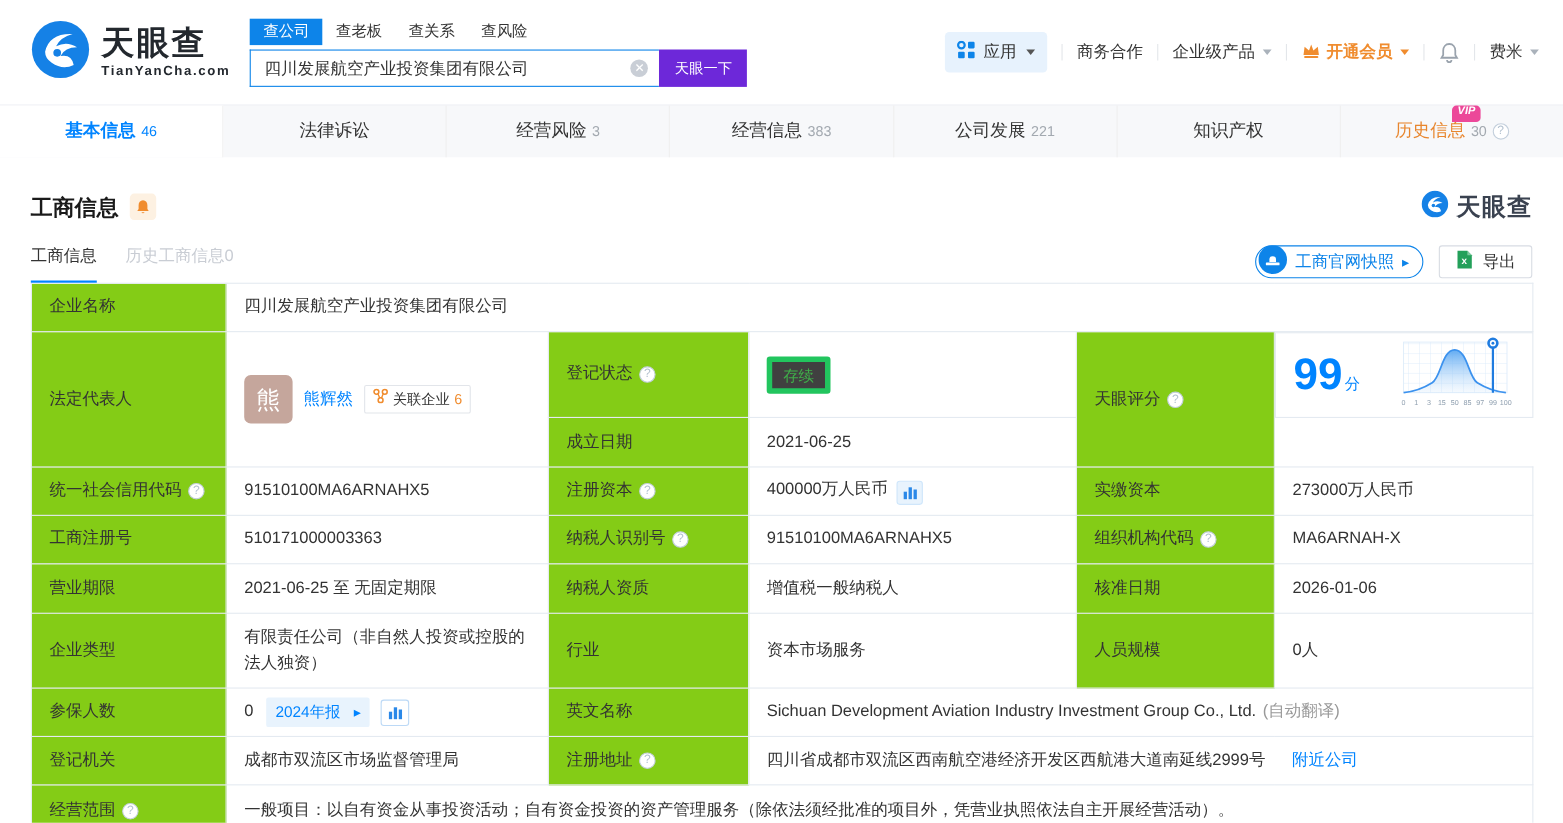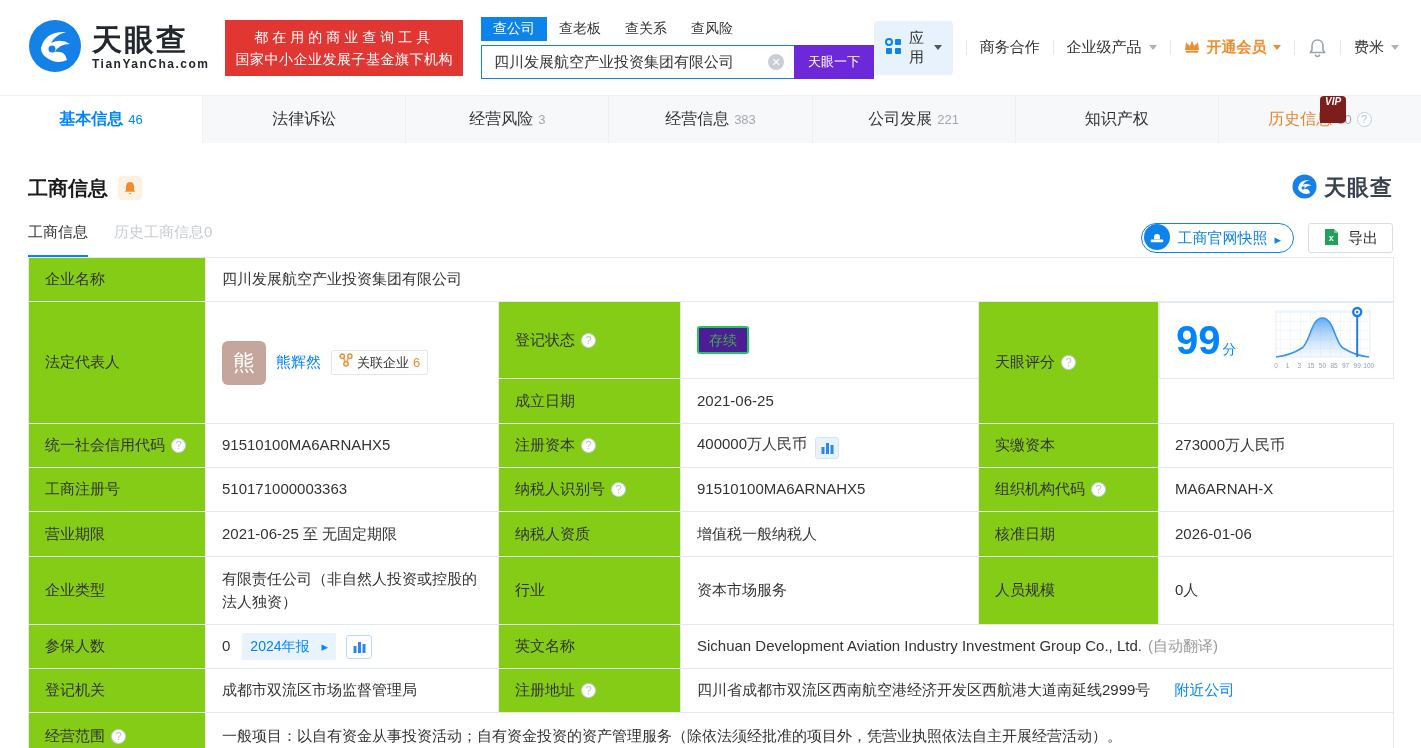--- a/index.html
+++ b/index.html
@@ -44,22 +44,22 @@
   
   .tabbar { height:48px; display:flex; background:#f7f8fa; border-top:1px solid #f0f2f5;}
   .tab { flex:1; display:flex; align-items:center; justify-content:center; gap:5px;
      font-size:16px; color:#333; cursor:pointer; border-right:1px solid #efefef; position:relative;}
   .tab:last-child { border-right:none; }
   .tab .count { font-size:13px; color:#a3a9b0; }
   .tab.active { background:#fff; color:#0084ff; font-weight:bold; border-right-color:#f2f2f2;}
   .tab.active .count { color:#0084ff; font-weight:normal; }
   .tab.history { color:#e8862e; }
   .tab-label-wrap { position:relative; }
-  .vip-badge { position:absolute; top:-13px; right:-14px; background:#7f1d1d; color:#fff;
-     font-size:10px; font-weight:bold; font-style:italic; padding:1px 5px 16px;
+  .vip-badge { position:absolute; top:-13px; right:-14px; background:#ec4899; color:#fff;
+     font-size:10px; font-weight:bold; font-style:italic; padding:1px 5px 4px;
      border-radius:4px 4px 4px 0; line-height:10px;margin-left:40px;}
   .q { display:inline-block; width:15px; height:15px; border:1px solid #c3cfdc; border-radius:50%;
      color:#b4c2d0; font-size:11px; line-height:13px; text-align:center; cursor:pointer; background:#fff;}
   .q::after { content:"?"; }
 
   
   .content { padding:0 28px; }
   .section-header { display:flex; align-items:center; margin-top:30px; }
   .section-title { font-size:20px; font-weight:bold; color:#1a1a1a; }
   .bell-box { width:24px; height:24px; background:#fdf1e2; border-radius:4px; margin-left:10px;
@@ -87,21 +87,21 @@
   td.pad-v { padding-top:10px; padding-bottom:10px; }
 
   .rep-cell { display:flex; align-items:center; gap:10px; }
   .avatar { width:44px; height:44px; border-radius:6px; background:#c5a69c; color:#fff; font-size:22px;
      display:flex; align-items:center; justify-content:center; cursor:pointer; flex:0 0 44px;}
   a.blue, .blue-link { color:#0084ff; text-decoration:none; cursor:pointer; }
   .rel-badge { display:inline-flex; align-items:center; gap:4px; border:1px solid #e2e5ea; border-radius:2px;
      padding:2px 7px; font-size:13px; cursor:pointer; background:#fff; white-space:nowrap;}
   .rel-badge .cnt { color:#f08c2e; }
 
-  .status-tag { display:inline-block; border:2px solid #22c55e; background:#4c1d95; color:#3fae49;
+  .status-tag { display:inline-block; border:5px solid #22c55e; background:#404040; color:#3fae49;
      font-size:14px; padding:2px 10px; border-radius:3px; line-height:20px;}
 
   .score-cell { display:flex; align-items:center; justify-content:space-between; padding:0 10px 0 16px !important; }
   .score-num { font-size:40px; font-weight:bold; color:#0084ff; line-height:1; }
   .score-unit { font-size:14px; color:#0084ff; margin-left:2px; }
 
   .cap-icon-box { display:inline-flex; width:24px; height:22px; background:#e8f3fd; border:1px solid #cfe6fb;
      border-radius:3px; align-items:center; justify-content:center; vertical-align:-5px; margin-left:8px; cursor:pointer;}
   .chart-icon-box { display:inline-flex; width:26px; height:24px; background:#fff; border:1px solid #bcd9f6;
      border-radius:3px; align-items:center; justify-content:center; vertical-align:-6px; margin-left:10px; cursor:pointer;}
@@ -121,24 +121,20 @@
       <path d="M13,29 Q17,12 38,13 Q27,16 23,24 Q33,19 42,25 Q31,25 27,33 Q37,31 39,41 Q29,46 19,39 Q13,35 13,29 Z" fill="#fff"></path>
       <circle cx="24" cy="30" r="3.5" fill="#1581e6"></circle>
         </svg>
     </span>
     <span>
       <div class="logo-text-cn">天眼查</div>
       <div class="logo-text-en">TianYanCha.com</div>
     </span>
   </div>
 
-  <div class="banner">
-    <div class="l1">都在用的商业查询工具</div>
-    <div class="l2">国家中小企业发展子基金旗下机构</div>
-  </div>
 
   <div class="search-area">
     <div class="search-tabs">
       <span class="stab active">查公司</span>
       <span class="stab">查老板</span>
       <span class="stab">查关系</span>
       <span class="stab">查风险</span>
     </div>
     <div class="search-row">
       <span class="input-wrap">

